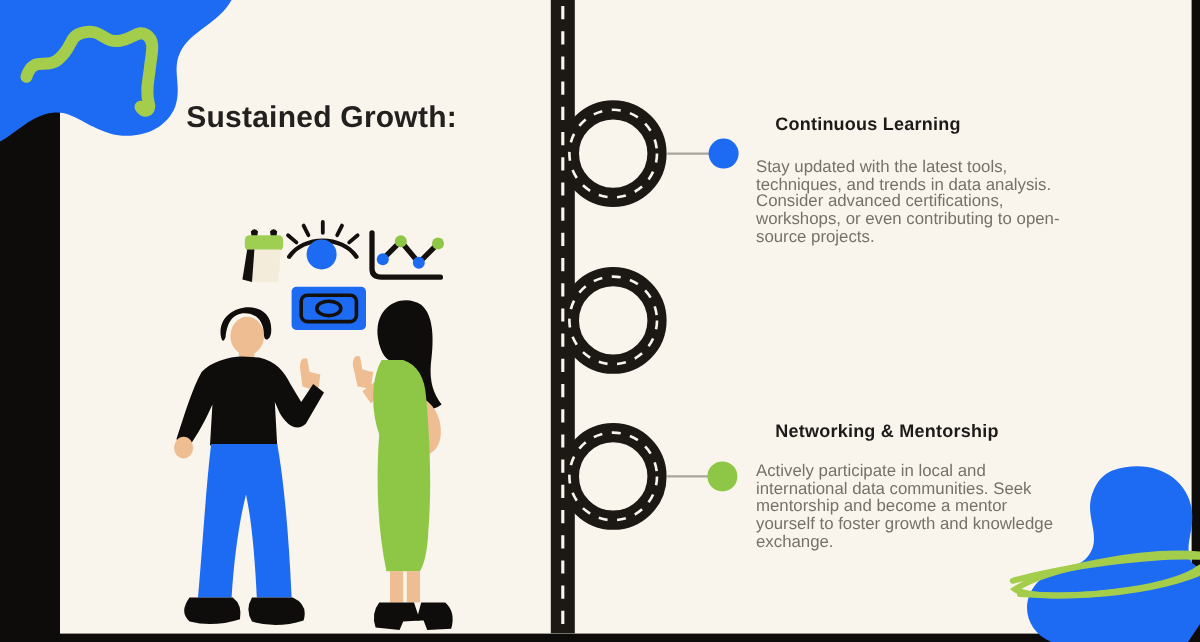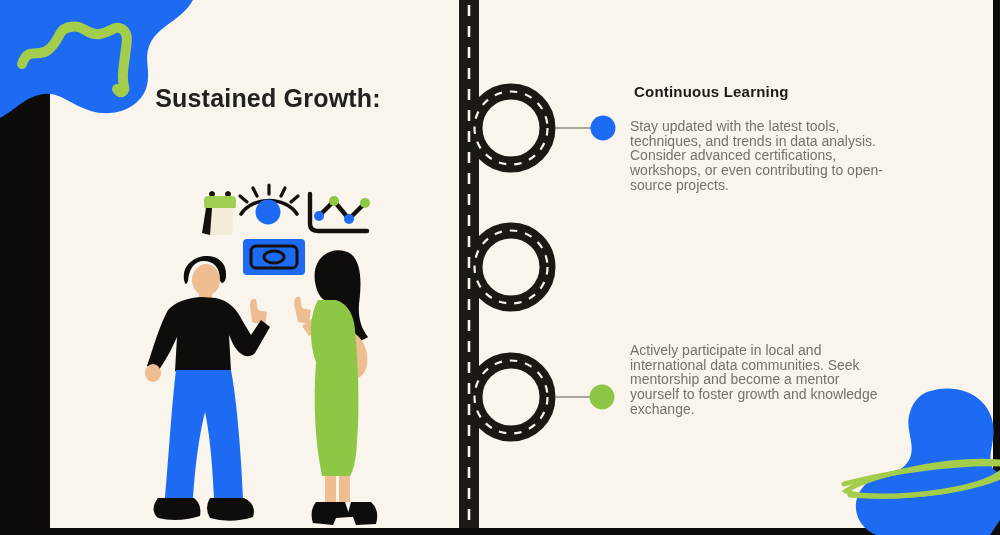--- a/index.html
+++ b/index.html
@@ -3,21 +3,21 @@
 <meta charset="utf-8">
 <style>
   html,body{margin:0;padding:0;}
   body{width:1000px;height:535px;font-family:"Liberation Sans",sans-serif;}
   .stage{position:relative;width:1000px;height:535px;background:#0d0c0a;overflow:hidden;}
   .card{position:absolute;left:50px;top:0;width:943px;height:528px;background:#faf5ec;}
   .abs{position:absolute;}
   .title{position:absolute;left:128px;top:82px;width:280px;text-align:center;
          font-weight:bold;font-size:25px;line-height:33px;color:#23211f;letter-spacing:.2px;}
   .section{position:absolute;left:630px;width:262px;}
-  .section h3{margin:4px;font-size:15px;line-height:19px;font-weight:bold;color:#1d1b19;letter-spacing:.2px;}
+  .section h3{margin:16px;font-size:15px;line-height:19px;font-weight:bold;color:#1d1b19;letter-spacing:.2px;}
   .section p{margin:0;font-size:14px;line-height:14.7px;color:#75716a;}
   .sec-1{top:78px;}
   .sec-1 p{margin-top:18px;}
   .sec-2{top:334px;}
   .sec-2 p{margin-top:9px;}
 </style>
 </head>
 <body>
 
 <div class="stage">
@@ -120,20 +120,21 @@
     <circle cx="163" cy="128" r="12.5" fill="#1d6bf3"></circle>
     <circle cx="162" cy="397" r="12.5" fill="#8ec646"></circle>
   </svg>
 
   <div class="section sec-1">
     <h3>Continuous Learning</h3>
     <p>Stay updated with the latest tools, techniques, and trends in data analysis. Consider advanced certifications, workshops, or even contributing to open-source projects.</p>
   </div>
 
   <div class="section sec-2">
+    <h3>Networking &amp; Mentorship</h3>
     <p>Actively participate in local and international data communities. Seek mentorship and become a mentor yourself to foster growth and knowledge exchange.</p>
   </div>
 
   <svg class="abs" style="left:830px;top:380px" width="170" height="155" viewBox="0 0 170 155">
     <path d="M97,12 C131,1 159,18 163,44 C166,62 156,75 163,89 L170,94 L170,140 L160,155 L46,155
              C25,146 20,123 33,107 C45,93 69,98 79,80 C87,65 74,50 80,32 C84,20 90,15 97,12 Z" fill="#1d6bf3"></path>
     <g fill="none" stroke="#a3cd4b" stroke-width="5" stroke-linecap="round">
       <path d="M14,104 C62,91 132,82 170,84"></path>
       <path d="M170,82 C120,78 42,94 16,111 C30,121 120,117 168,98"></path>
       <path d="M20,115 C84,120 150,108 170,93"></path>

